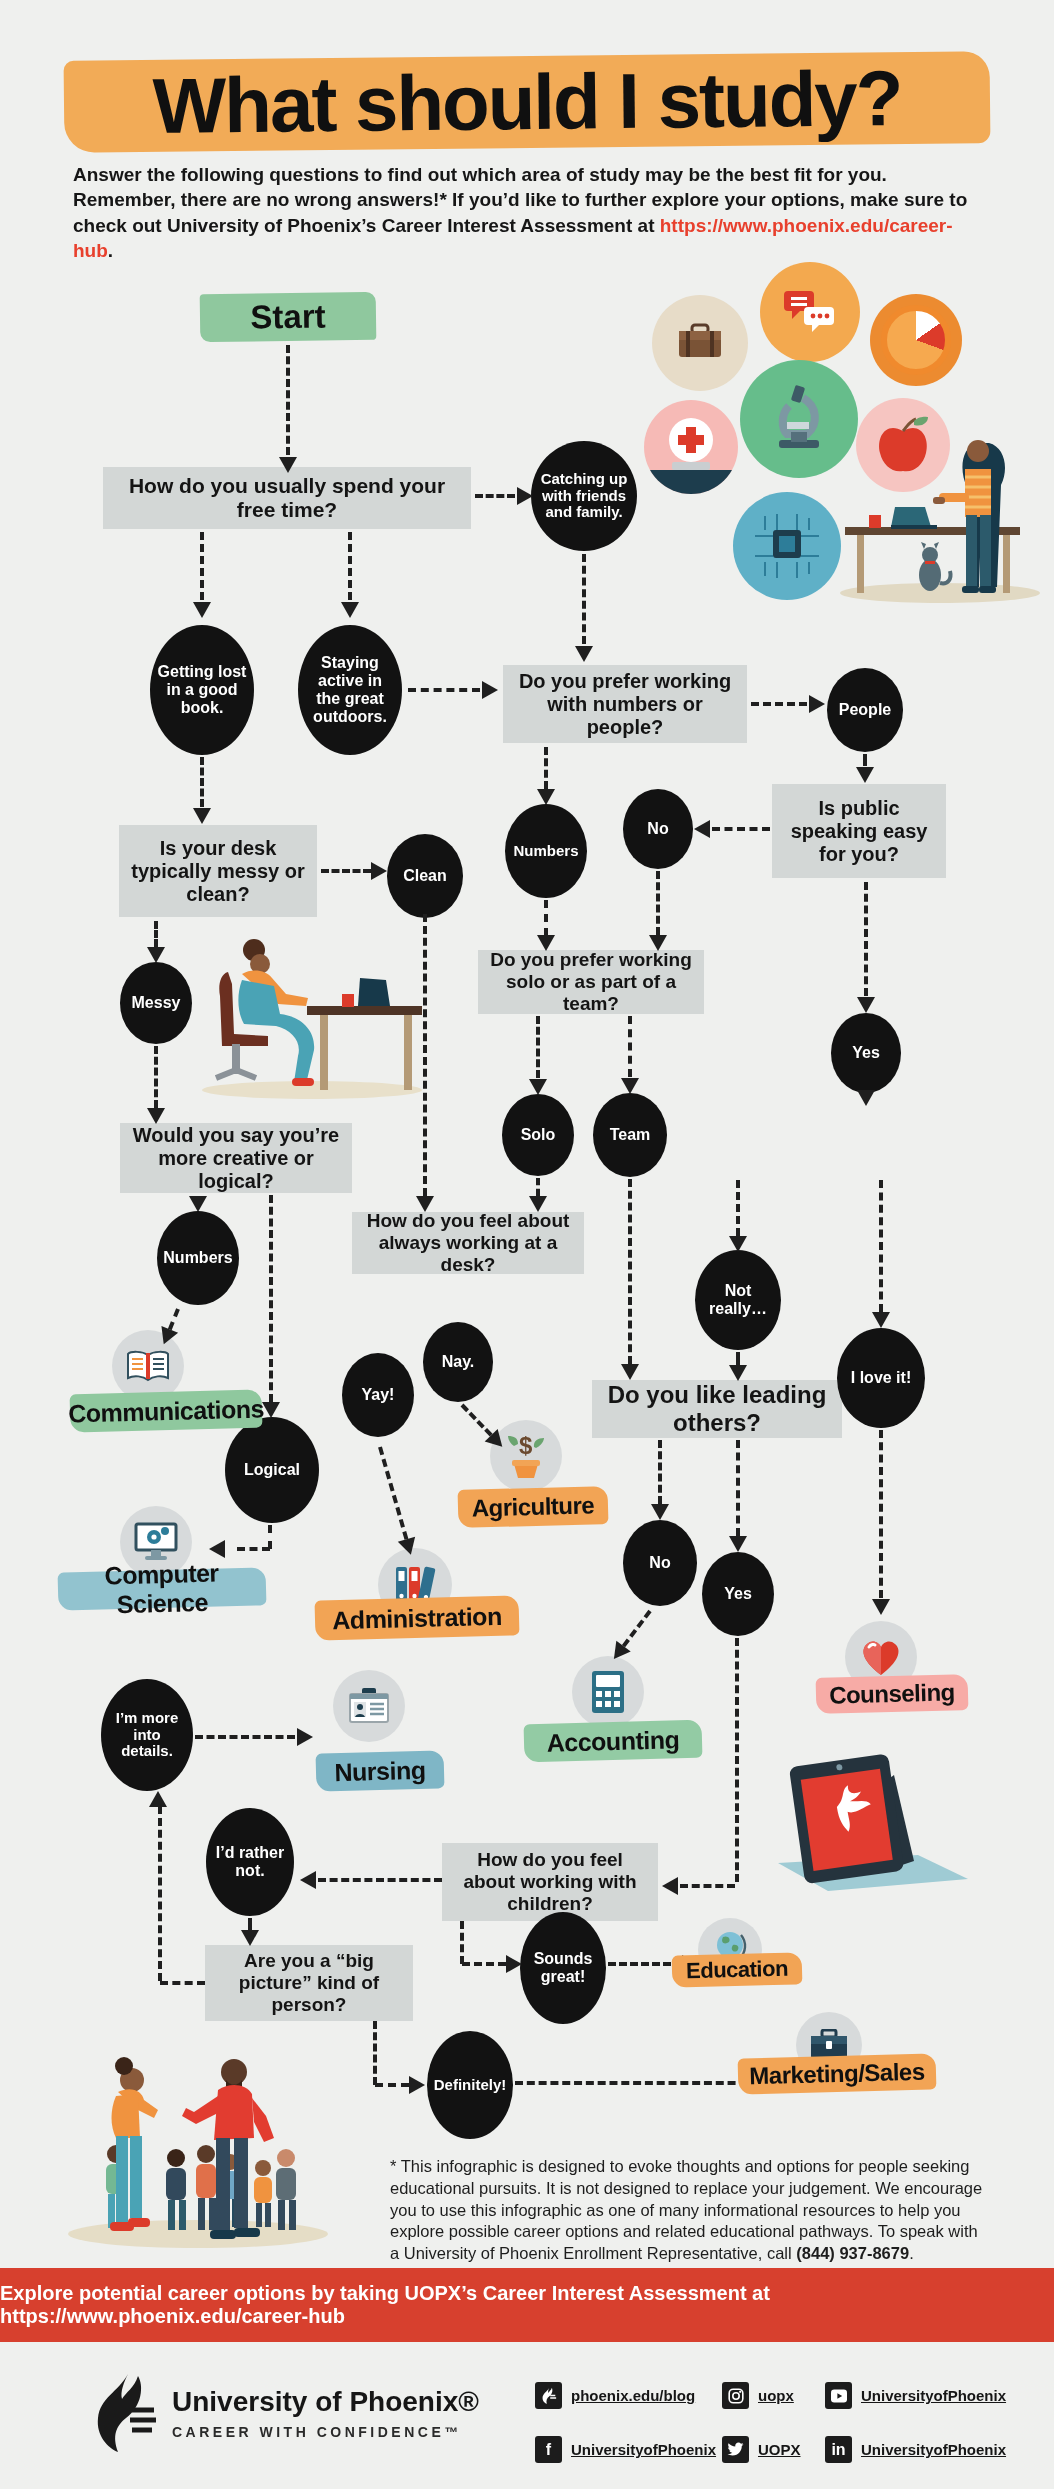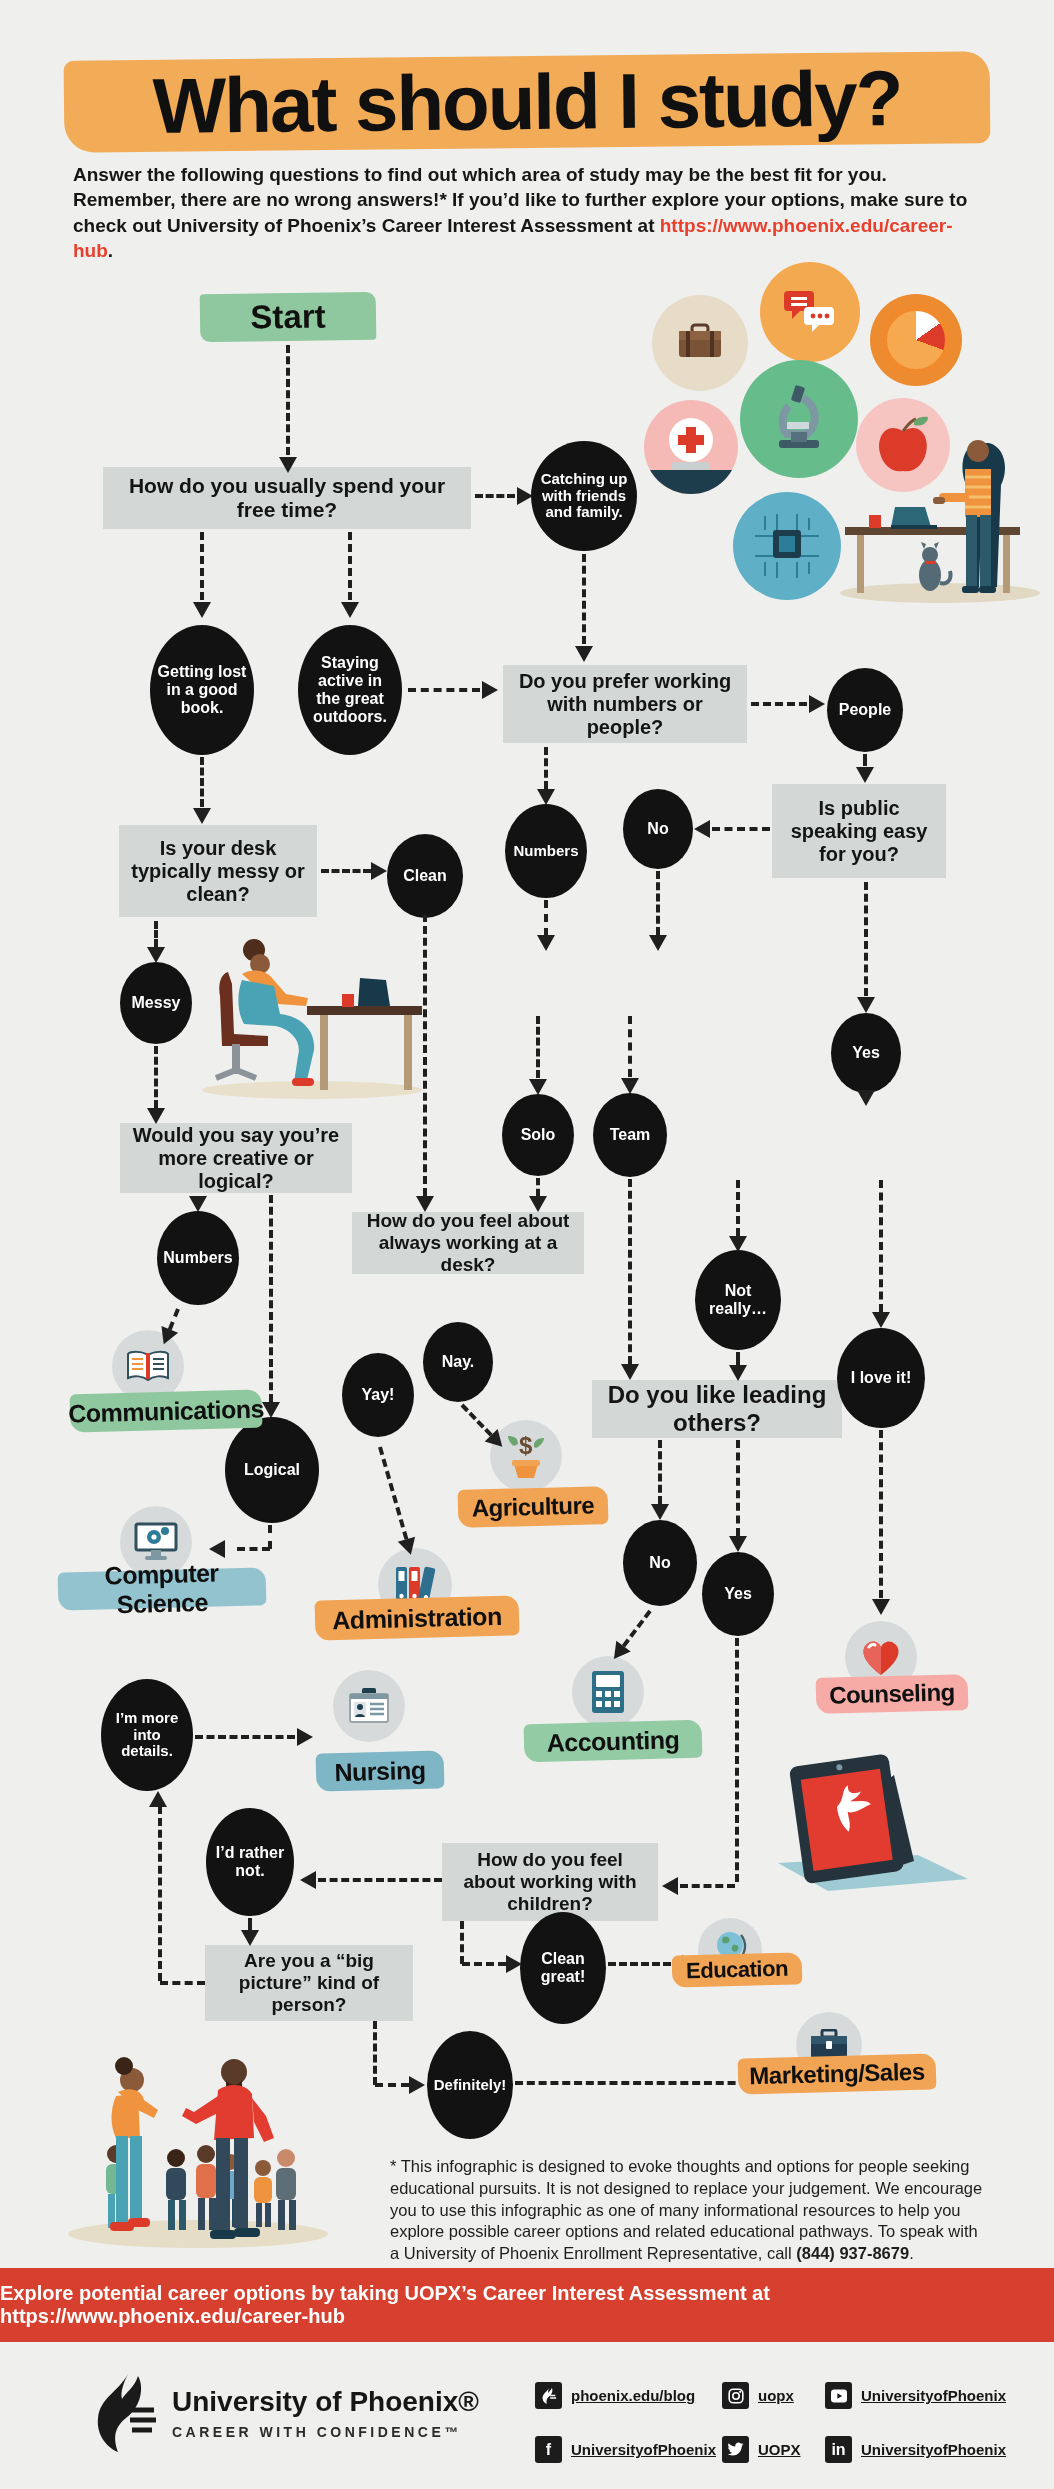--- a/index.html
+++ b/index.html
@@ -155,20 +155,21 @@
       <path d="M89 134 l-3 -7 5 2z M101 134 l3 -7 -5 2z" fill="#546b75"></path>
       <path d="M105 168 c8 2 12 -4 10 -12" fill="none" stroke="#546b75" stroke-width="4"></path>
       <rect x="90" y="146" width="10" height="3" fill="#dc3b2a"></rect>
     </svg>
   </div>
 
   <div class="qbox" style="left:103px;top:467px;width:368px;height:62px;font-size:21px;">How do you usually spend your free time?</div>
   <div class="qbox" style="left:503px;top:665px;width:244px;height:78px;">Do you prefer working with numbers or people?</div>
   <div class="qbox" style="left:119px;top:825px;width:198px;height:92px;">Is your desk typically messy or clean?</div>
   <div class="qbox" style="left:772px;top:784px;width:174px;height:94px;">Is public speaking easy for you?</div>
+  <div class="qbox" style="left:478px;top:950px;width:226px;height:64px;font-size:19px;">Do you prefer working solo or as part of a team?</div>
   <div class="qbox" style="left:120px;top:1123px;width:232px;height:70px;">Would you say you’re more creative or logical?</div>
   <div class="qbox" style="left:352px;top:1212px;width:232px;height:62px;font-size:19px;">How do you feel about always working at a desk?</div>
   <div class="qbox" style="left:592px;top:1380px;width:250px;height:58px;font-size:24px;">Do you like leading others?</div>
   <div class="qbox" style="left:442px;top:1843px;width:216px;height:78px;font-size:19px;">How do you feel about working with children?</div>
   <div class="qbox" style="left:205px;top:1945px;width:208px;height:76px;font-size:19px;">Are you a “big picture” kind of person?</div>
 
   <div class="node" style="left:531px;top:441px;width:106px;height:110px;font-size:15px;">Catching up with friends and family.</div>
   <div class="node" style="left:150px;top:625px;width:104px;height:130px;">Getting lost in a good book.</div>
   <div class="node" style="left:298px;top:625px;width:104px;height:130px;">Staying active in the great outdoors.</div>
   <div class="node" style="left:827px;top:668px;width:76px;height:84px;">People</div>
@@ -182,21 +183,21 @@
   <div class="node" style="left:695px;top:1250px;width:86px;height:100px;">Not really…</div>
   <div class="node" style="left:837px;top:1328px;width:88px;height:100px;">I love it!</div>
   <div class="node" style="left:157px;top:1211px;width:82px;height:94px;">Numbers</div>
   <div class="node" style="left:225px;top:1417px;width:94px;height:106px;">Logical</div>
   <div class="node" style="left:342px;top:1353px;width:72px;height:84px;">Yay!</div>
   <div class="node" style="left:423px;top:1322px;width:70px;height:80px;">Nay.</div>
   <div class="node" style="left:623px;top:1520px;width:74px;height:86px;">No</div>
   <div class="node" style="left:702px;top:1552px;width:72px;height:84px;">Yes</div>
   <div class="node" style="left:101px;top:1679px;width:92px;height:112px;font-size:15px;">I’m more into details.</div>
   <div class="node" style="left:206px;top:1808px;width:88px;height:108px;">I’d rather not.</div>
-  <div class="node" style="left:520px;top:1912px;width:86px;height:112px;">Clean great!</div>
+  <div class="node" style="left:520px;top:1912px;width:86px;height:112px;">Sounds great!</div>
   <div class="node" style="left:427px;top:2031px;width:86px;height:108px;font-size:15px;">Definitely!</div>
 
   <div class="oc-icon" style="left:112px;top:1330px;width:72px;height:72px;">
     <svg width="44" height="32" viewBox="0 0 44 32">
         <path d="M22 5 C16 1 5 1 2 4 V28 C8 25 17 26 22 30 C27 26 36 25 42 28 V4 C39 1 28 1 22 5Z" fill="#fff" stroke="#31505e" stroke-width="2"></path>
         <rect x="20" y="3" width="4" height="26" fill="#dc3b2a"></rect>
         <g stroke="#f0933f" stroke-width="2">
           <path d="M6 9h11M6 14h11M6 19h11"></path>
         </g>
         <g stroke="#31505e" stroke-width="2">

